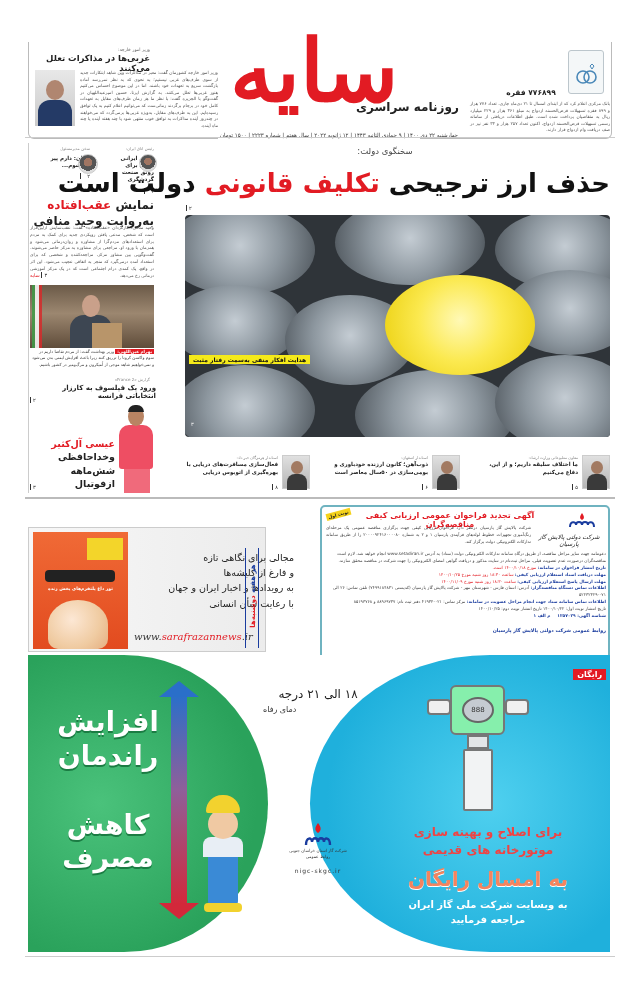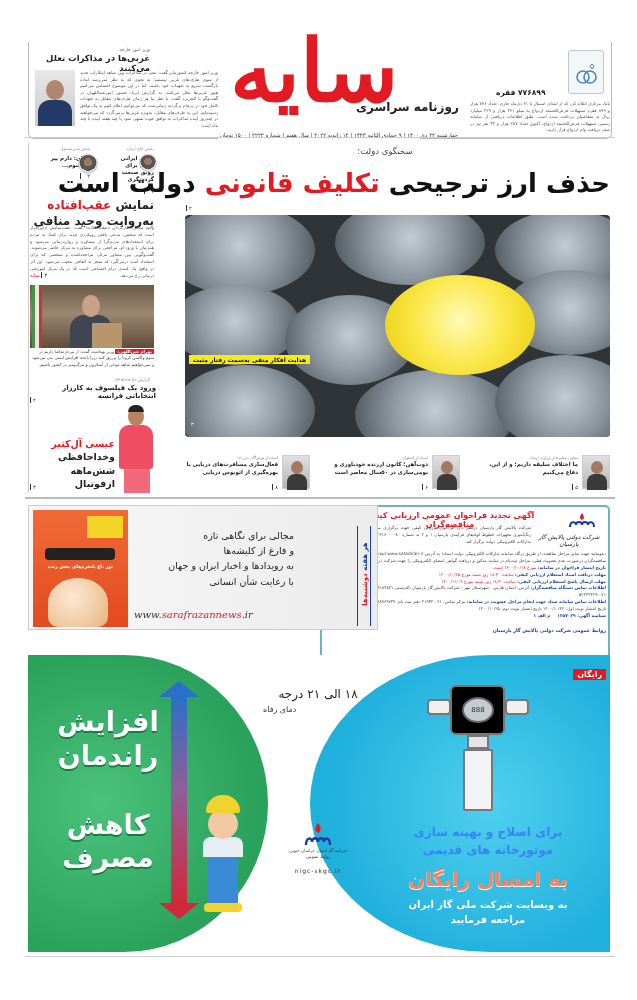--- a/index.html
+++ b/index.html
@@ -18,21 +18,21 @@
   .left-kicker { left: 30px; top: 47px; width: 120px; font-size: 4.5px; color: #666; text-align: right; }
   .left-title { left: 30px; top: 53px; width: 120px; font-size: 8.5px; font-weight: bold; text-align: right; }
   .left-photo { left: 35px; top: 70px; width: 40px; height: 56px; background: linear-gradient(#e8e8e8, #c9c9c9); }
   .left-photo .face { position:absolute; left: 11px; top: 10px; width: 18px; height: 20px; border-radius: 50%; background: #b08670; }
   .left-photo .suit { position:absolute; left: 3px; top: 30px; width: 34px; height: 26px; border-radius: 12px 12px 0 0; background: #243a66; }
   .left-body { left: 80px; top: 70px; width: 138px; font-size: 4.4px; line-height: 1.5; color: #555; text-align: justify; }
 
   .right-box { left: 420px; top: 42px; width: 192px; height: 97px; border-right: 1px solid #bbb; border-bottom: 1px solid #bbb; border-radius: 0 0 6px 0; }
   .rings-box { left: 568px; top: 50px; width: 36px; height: 44px; border: 1px solid #bcc6cc; border-radius: 3px; background: #f4f7f8; }
   .rings-icon { position:absolute; left: 6px; top: 12px; }
-  .right-title { left: 496px; top: 88px; width: 70px; font-size: 7.5px; font-weight: bold; text-align: left; }
+  .right-title { left: 496px; top: 88px; width: 70px; font-size: 7.5px; font-weight: bold; text-align: center; }
   .right-body { left: 470px; top: 101px; width: 140px; font-size: 4.4px; line-height: 1.5; color: #555; text-align: justify; }
 
   
   .sidebar { left: 28px; top: 143px; width: 126px; height: 350px; border-left: 1px solid #ccc; }
   .mini-kicker { font-size: 4px; color: #888; }
   .mini-title { font-size: 5.5px; font-weight: bold; color: #222; line-height: 1.3; }
   .thumb-round { border-radius: 50%; background: radial-gradient(circle at 50% 40%, #a07562 0 30%, #555 31% 60%, #ddd 61%); border: 1px solid #ccc; }
   .pagenum { font-size: 5px; color: #222; border-left: 1px solid #333; padding-left: 2px; }
   .red-hl { color: #e21b23; text-align: right; }
   .sb-headline { left: 30px; top: 197px; width: 124px; font-size: 12px; font-weight: bold; line-height: 1.35; text-align: right; }
@@ -80,21 +80,21 @@
   .ad-tender .title { position:absolute; left: 28px; top: 4px; width: 200px; font-size: 8px; font-weight: bold; color: #e21b23; text-align: center; }
   .ad-tender .nobat { position:absolute; left: 4px; top: 4px; background: #f5d21a; font-size: 4.5px; font-weight: bold; padding: 1px 2px; transform: rotate(-15deg); }
   .ad-tender .gas-logo { position:absolute; right: 12px; top: 6px; width: 28px; height: 16px; }
   .ad-tender .company { position:absolute; right: 4px; top: 26px; width: 70px; font-family: "DejaVu Serif", serif; font-style: italic; font-size: 6px; text-align: center; }
   .ad-tender .body { position:absolute; left: 4px; top: 18px; width: 205px; font-size: 4.3px; line-height: 1.6; color: #444; text-align: justify; }
   .ad-tender .body2 { position:absolute; left: 4px; top: 44px; width: 280px; font-size: 4.3px; line-height: 1.6; color: #444; text-align: right; }
   .ad-tender .body2 .bl { color: #1a3c9e; font-weight: bold; }
   .ad-tender .body2 .rd { color: #e21b23; }
   .ad-tender .footer { position:absolute; left: 4px; top: 121px; width: 280px; font-size: 4.8px; font-weight: bold; color: #1a3c9e; text-align: right; }
 
-  .ad-sarafrazan { left: 28px; top: 505px; width: 350px; height: 125px; border: 1px solid #ccc; background: linear-gradient(90deg, #f7f7f7, #ececec); }
+  .ad-sarafrazan { left: 28px; top: 527px; width: 238px; height: 125px; border: 1px solid #ccc; background: linear-gradient(90deg, #f7f7f7, #ececec); }
   .ad-sarafrazan .mag { position:absolute; left: 4px; top: 4px; width: 95px; height: 117px; background: linear-gradient(#f06a36, #e24b1f); }
   .ad-sarafrazan .mag .ylogo { position:absolute; left: 54px; top: 6px; width: 36px; height: 22px; background: #f3d52a; }
   .ad-sarafrazan .mag .remote { position:absolute; left: 12px; top: 38px; width: 70px; height: 12px; border-radius: 4px; background: #222; }
   .ad-sarafrazan .mag .caption { position:absolute; left: 6px; top: 54px; width: 83px; font-size: 4.5px; color: #fff; font-weight: bold; text-align: center; }
   .ad-sarafrazan .mag .pop { position:absolute; left: 15px; top: 68px; width: 60px; height: 49px; border-radius: 50% 50% 10px 10px; background: radial-gradient(circle at 40% 40%, #fff8e8, #f1d9b0 60%, #e5b98a); opacity: .9; }
   .ad-sarafrazan .lines { position:absolute; left: 105px; top: 22px; width: 160px; font-size: 9.5px; line-height: 1.6; color: #222; text-align: right; }
   .ad-sarafrazan .url { position:absolute; left: 105px; top: 103px; width: 160px; font-family: "DejaVu Serif", serif; font-style: italic; font-size: 10px; color: #333; direction: ltr; text-align: left; }
   .ad-sarafrazan .url .acc { color: #e21b23; }
   .ad-sarafrazan .weekly { position:absolute; right: 6px; top: 20px; width: 14px; height: 100px; border-left: 1px solid #1a3c9e; border-right: 1px solid #1a3c9e; }
   .ad-sarafrazan .weekly span { position:absolute; left: -40px; top: 44px; width: 94px; transform: rotate(-90deg); font-size: 7px; font-weight: bold; color: #1a3c9e; text-align: center; white-space: nowrap; }
@@ -115,27 +115,27 @@
   .ad-gas .worker .shirt { position:absolute; left: 5px; top: 42px; width: 40px; height: 20px; border-radius: 8px 8px 0 0; background: #e8eef5; }
   .ad-gas .worker .overall { position:absolute; left: 10px; top: 48px; width: 30px; height: 62px; background: #3a8ad6; border-radius: 4px; }
   .ad-gas .worker .shoes { position:absolute; left: 6px; top: 108px; width: 38px; height: 9px; background: #f2d22e; border-radius: 4px; }
   .ad-gas .mid-temp { position:absolute; left: 235px; top: 32px; width: 110px; text-align: center; font-size: 12px; color: #222; }
   .ad-gas .mid-sub { position:absolute; left: 235px; top: 50px; width: 110px; text-align: left; font-size: 8px; color: #333; letter-spacing: 2px; }
   .ad-gas .nigc-logo { position:absolute; left: 275px; top: 168px; width: 30px; height: 24px; }
   .ad-gas .nigc-name { position:absolute; left: 258px; top: 193px; width: 64px; font-size: 4.2px; line-height: 1.5; color: #333; text-align: center; }
   .ad-gas .nigc-url { position:absolute; left: 258px; top: 212px; width: 64px; font-size: 6px; color: #333; text-align: center; direction: ltr; letter-spacing: 1px; }
   .ad-gas .free-tag { position:absolute; right: 4px; top: 14px; background: #e21b23; color: #fff; font-size: 8px; font-weight: bold; padding: 1px 4px; }
   .ad-gas .sensor { position:absolute; left: 397px; top: 22px; width: 105px; height: 140px; }
-  .ad-gas .sensor .box { position:absolute; left: 25px; top: 8px; width: 55px; height: 50px; border-radius: 6px; background: #000000; border: 2px solid #777; }
+  .ad-gas .sensor .box { position:absolute; left: 25px; top: 8px; width: 55px; height: 50px; border-radius: 6px; background: #86efac; border: 2px solid #777; }
   .ad-gas .sensor .disp { position:absolute; left: 10px; top: 10px; width: 32px; height: 26px; border-radius: 50%; background: #c5cbd1; border: 2px solid #666; font-size: 7px; color: #333; text-align: center; line-height: 22px; direction: ltr; }
   .ad-gas .sensor .armL { position:absolute; left: 2px; top: 22px; width: 24px; height: 16px; border-radius: 4px; background: #f0f0f0; border: 2px solid #777; }
   .ad-gas .sensor .armR { position:absolute; left: 80px; top: 22px; width: 24px; height: 16px; border-radius: 4px; background: #f0f0f0; border: 2px solid #777; }
   .ad-gas .sensor .neck { position:absolute; left: 42px; top: 58px; width: 22px; height: 14px; background: #e3e5e7; border: 2px solid #777; }
   .ad-gas .sensor .tube { position:absolute; left: 38px; top: 72px; width: 30px; height: 62px; background: #f2f3f4; border: 2px solid #777; border-radius: 2px; }
-  .ad-gas .b-text1 { position:absolute; left: 340px; top: 168px; width: 240px; font-size: 12px; color: #3b82f6; font-weight: bold; text-align: center; line-height: 1.5; }
+  .ad-gas .b-text1 { position:absolute; left: 340px; top: 168px; width: 240px; font-size: 12px; color: #ef4444; font-weight: bold; text-align: center; line-height: 1.5; }
   .ad-gas .b-big { position:absolute; left: 340px; top: 212px; width: 240px; font-size: 20px; color: #f4845f; font-weight: bold; text-align: center; text-shadow: 0 1px 0 #fff; }
   .ad-gas .b-text2 { position:absolute; left: 340px; top: 242px; width: 240px; font-size: 10px; color: #fff; font-weight: bold; text-align: center; line-height: 1.5; }
 
   .bottom-rule { left: 25px; top: 956px; width: 590px; height: 1px; background: #ccc; }
 </style>
 </head>
 <body>
 
 <div class="abs left-box"></div>
 <div class="abs left-kicker">وزیر امور خارجه:</div>

